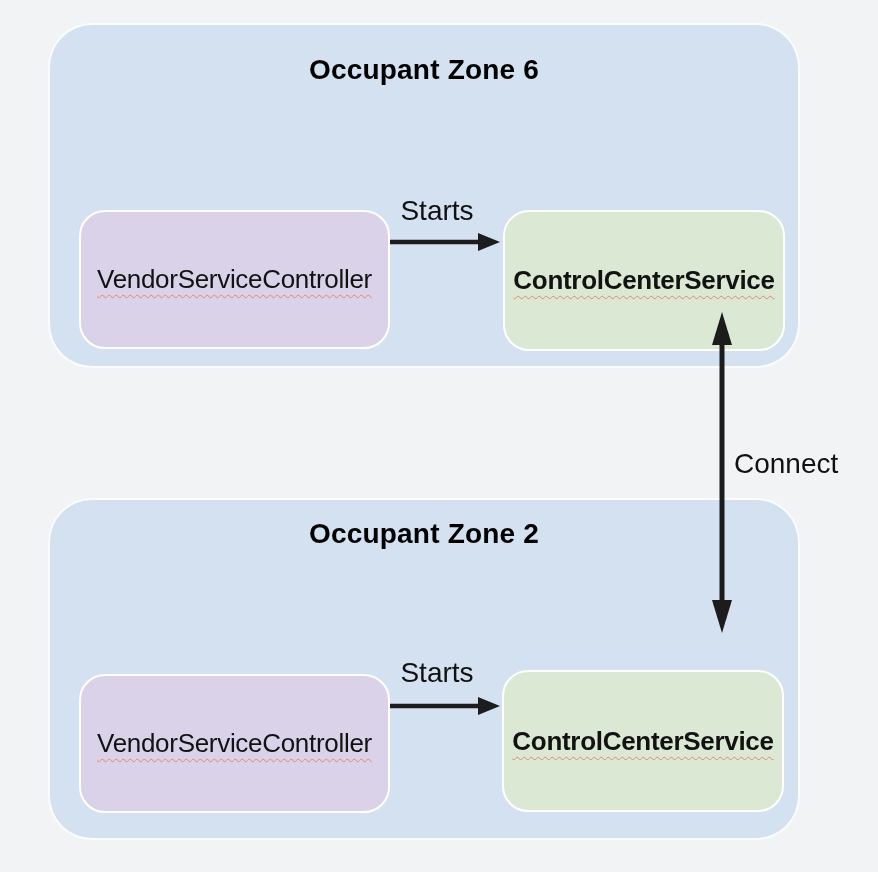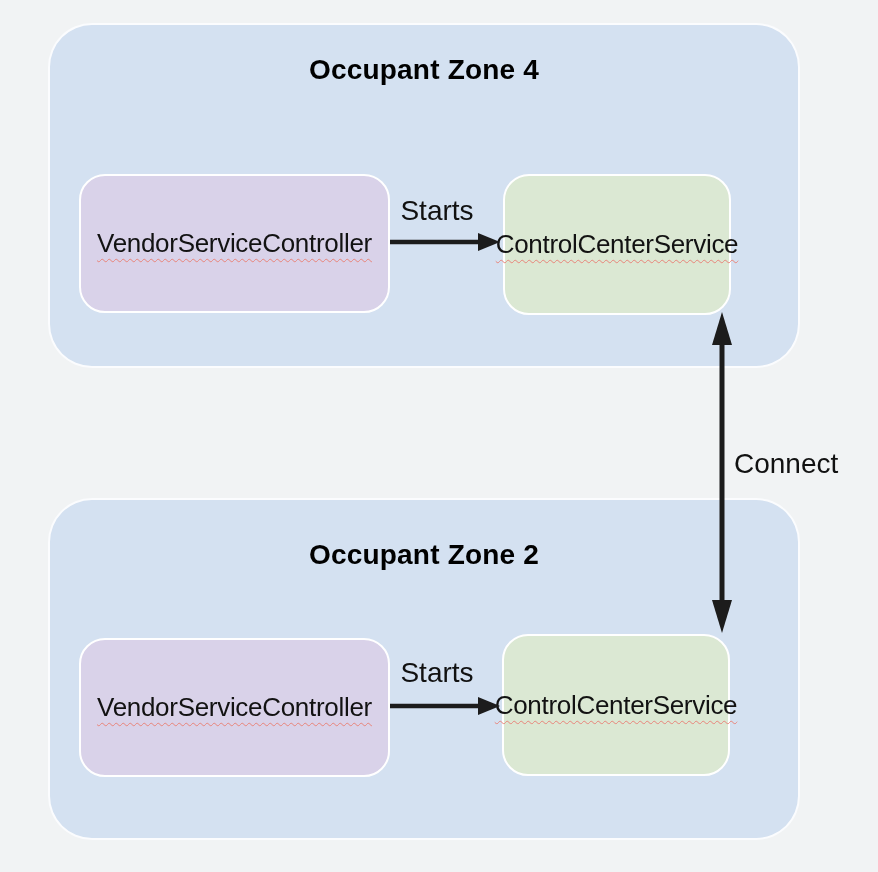--- a/index.html
+++ b/index.html
@@ -37,37 +37,39 @@
   .zone-2{top:498px;height:342px;}
   .zone-title{
     margin:0;
     padding-top:29px;
     text-align:center;
     font-size:28px;
     font-weight:bold;
     color:#000;
     letter-spacing:0.2px;
   }
-  .zone-2 .zone-title{padding-top:39px;}
+  .zone-2 .zone-title{padding-top:18px;}
   .node{
     position:absolute;
     box-sizing:border-box;
     border:2.5px solid var(--box-border);
     border-radius:26px;
     display:flex;
     align-items:center;
     justify-content:center;
+    margin-top:36px;
   }
   .controller-box{
     left:29px;top:149px;width:311px;height:139px;
     background:var(--controller-fill);
   }
   .service-box{
-    left:453px;top:149px;width:228px;height:141px;
+    left:453px;top:149px;width:282px;height:141px;
     background:var(--service-fill);
+    font-weight:bold;
   }
   .zone-2 .controller-box{top:138px;}
   .zone-2 .service-box{left:452px;top:134px;height:142px;}
   .node-label{
     font-size:26px;
     color:var(--text-color);
     letter-spacing:-0.3px;
     white-space:nowrap;
     text-decoration-line:underline;
     text-decoration-style:wavy;
@@ -91,21 +93,21 @@
   }
   .arrow-overlay line{stroke:var(--arrow-color);}
   .arrow-overlay polygon{fill:var(--arrow-color);}
 </style>
 </head>
 <body>
 
 <div class="stage">
 
   <section class="zone zone-1">
-    <h2 class="zone-title">Occupant Zone 4</h2>
+    <h2 class="zone-title">Occupant Zone 6</h2>
     <div class="node controller-box">
       <span class="node-label">VendorServiceController</span>
     </div>
     <div class="node service-box">
       <span class="node-label">ControlCenterService</span>
     </div>
   </section>
 
   <section class="zone zone-2">
     <h2 class="zone-title">Occupant Zone 2</h2>

